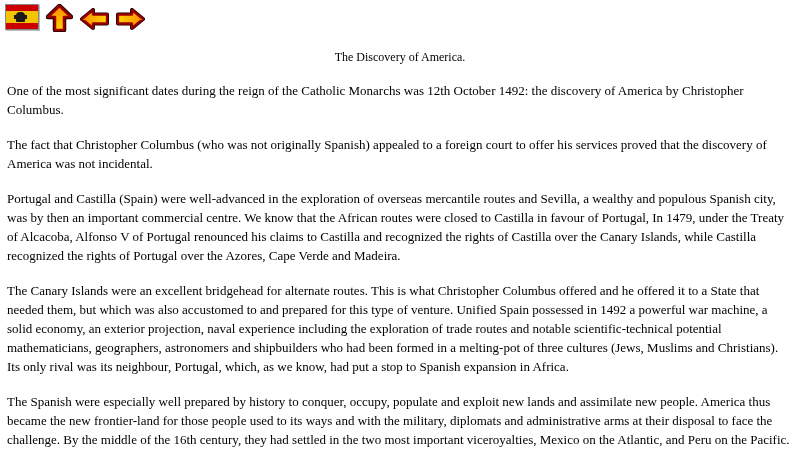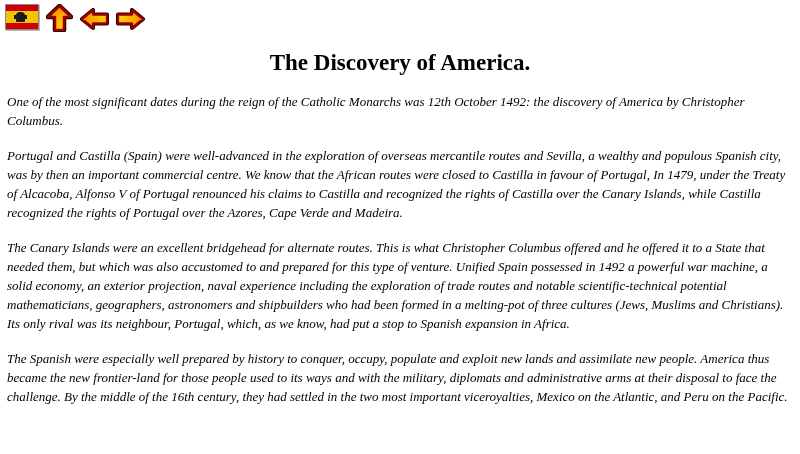--- a/index.html
+++ b/index.html
@@ -42,32 +42,31 @@
   }
   .flag .emblem:before {
     content: "";
     position: absolute;
     left: -2px; top: 3px;
     width: 13px; height: 4px;
     background: #1a1a1a;
   }
   .title {
     text-align: center;
-    font-size: 23px;
-    font-weight: bold;
+    font-size: 12px;
+    font-weight: normal;
     margin: 14px 0 16px 0;
   }
   .content {
     padding: 0 7px;
   }
   .content p {
     font-size: 13px;
     line-height: 19px;
     margin: 16px 0;
-    font-style: italic;
   }
 </style>
 </head>
 <body>
 
 <div class="nav-bar">
   <a href="#">
     <span class="flag">
       <span class="emblem"></span>
     </span>
@@ -107,16 +106,17 @@
       <path d="M27 11 L16 2 V6.5 H2 V15.5 H16 V20 Z" fill="none" stroke="#1a0000" stroke-width="4" stroke-linejoin="round"></path>
       <path d="M27 11 L16 2 V6.5 H2 V15.5 H16 V20 Z" fill="url(#gRight)" stroke="#990000" stroke-width="2.3" stroke-linejoin="round"></path>
     </svg>
   </a>
 </div>
 
 <h1 class="title">The Discovery of America.</h1>
 
 <div class="content">
   <p>One of the most significant dates during the reign of the Catholic Monarchs was 12th October 1492: the discovery of America by Christopher Columbus.</p>
+  <p>The fact that Christopher Columbus (who was not originally Spanish) appealed to a foreign court to offer his services proved that the discovery of America was not incidental.</p>
   <p>Portugal and Castilla (Spain) were well-advanced in the exploration of overseas mercantile routes and Sevilla, a wealthy and populous Spanish city, was by then an important commercial centre. We know that the African routes were closed to Castilla in favour of Portugal, In 1479, under the Treaty of Alcacoba, Alfonso V of Portugal renounced his claims to Castilla and recognized the rights of Castilla over the Canary Islands, while Castilla recognized the rights of Portugal over the Azores, Cape Verde and Madeira.</p>
   <p>The Canary Islands were an excellent bridgehead for alternate routes. This is what Christopher Columbus offered and he offered it to a State that needed them, but which was also accustomed to and prepared for this type of venture. Unified Spain possessed in 1492 a powerful war machine, a solid economy, an exterior projection, naval experience including the exploration of trade routes and notable scientific-technical potential mathematicians, geographers, astronomers and shipbuilders who had been formed in a melting-pot of three cultures (Jews, Muslims and Christians). Its only rival was its neighbour, Portugal, which, as we know, had put a stop to Spanish expansion in Africa.</p>
   <p>The Spanish were especially well prepared by history to conquer, occupy, populate and exploit new lands and assimilate new people. America thus became the new frontier-land for those people used to its ways and with the military, diplomats and administrative arms at their disposal to face the challenge. By the middle of the 16th century, they had settled in the two most important viceroyalties, Mexico on the Atlantic, and Peru on the Pacific.</p>
 </div>
 
 </body></html>

